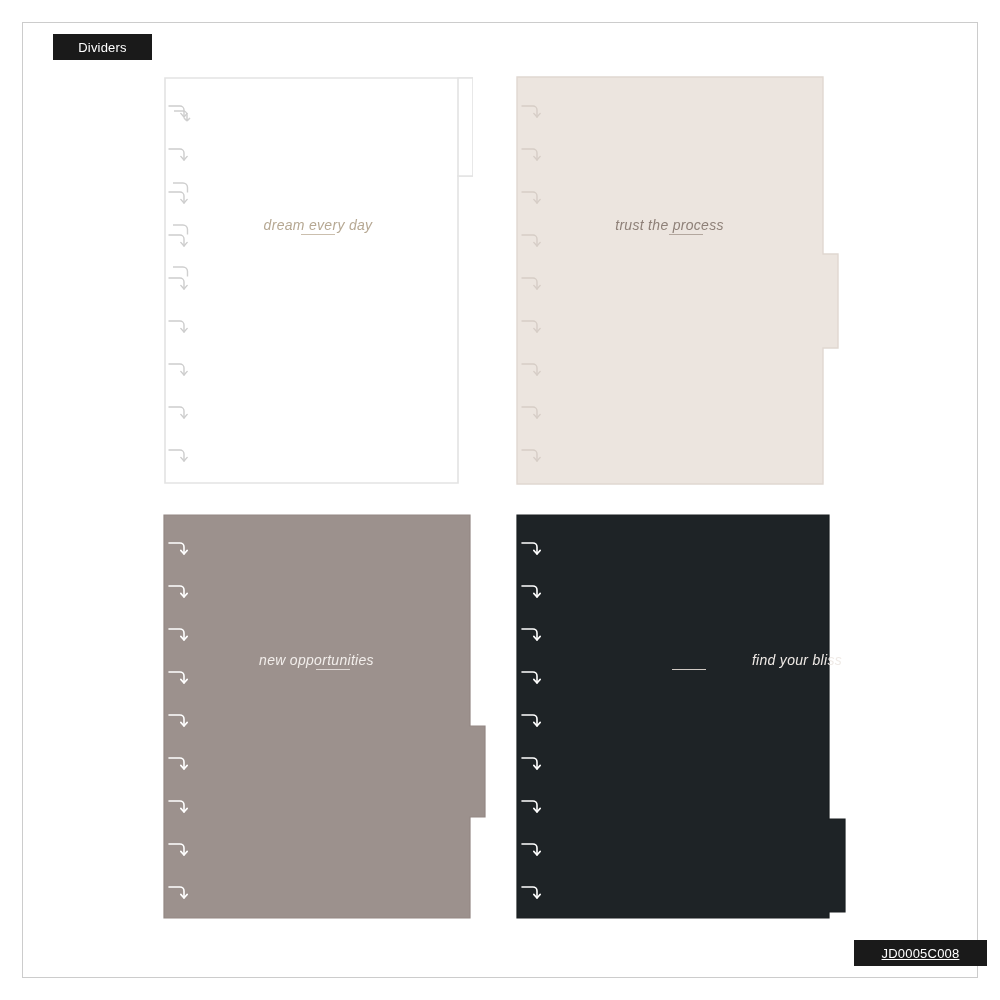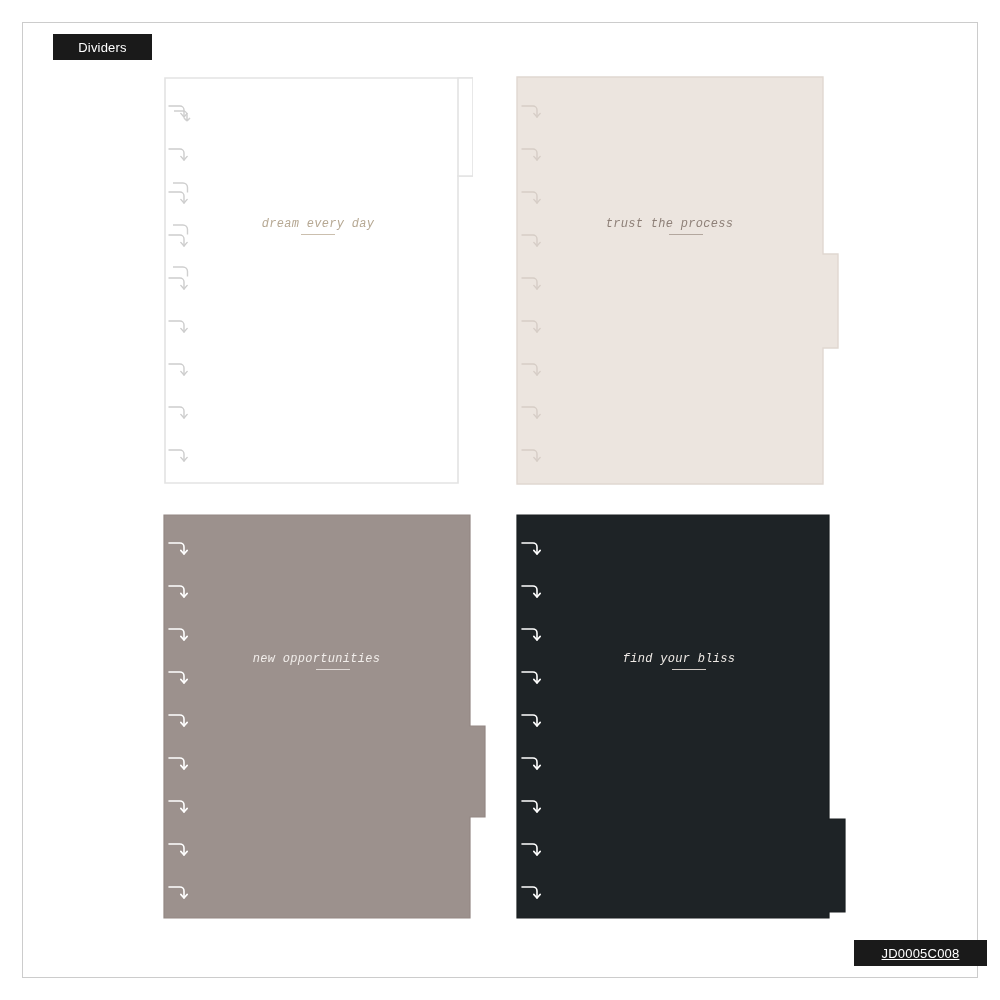--- a/index.html
+++ b/index.html
@@ -56,23 +56,23 @@
     position: absolute;
   }
   .sheet {
     position: absolute;
     inset: 0;
   }
   .quote {
     position: absolute;
     width: 100%;
     text-align: center;
-    font-family: Liberation Mono, monospace;
+    font-family: Liberation Sans, sans-serif;
     font-style: italic;
-    font-size: 12px;
+    font-size: 14px;
     letter-spacing: 0.3px;
   }
   .quote-rule {
     position: absolute;
     height: 1px;
     width: 34px;
     left: 50%;
     transform: translateX(-50%);
   }
 
@@ -301,20 +301,20 @@
               <path d="M2,330 h11 a4,4 0 0 1 4,4 v7"></path>
               <path d="M17,341 l-3.2,-3.6 M17,341 l3.2,-3.6"></path>
             </g>
           <g>
               <path d="M2,373 h11 a4,4 0 0 1 4,4 v7"></path>
               <path d="M17,384 l-3.2,-3.6 M17,384 l3.2,-3.6"></path>
             </g>
         </g>
       </svg>
     </div>
-    <div class="quote" style="top:138px; color:#efeae6; width:326px;">find your bliss</div>
+    <div class="quote" style="top:138px; color:#efeae6; width:326px;text-align:right;">find your bliss</div>
     <div class="quote-rule" style="top:155px; background:#cfc8c3; left:156px; transform:none;"></div>
   </div>
 
   <div class="badge badge-sku">
     <span class="sku-text">JD0005C008</span>
   </div>
 </div>
 
 </body></html>

